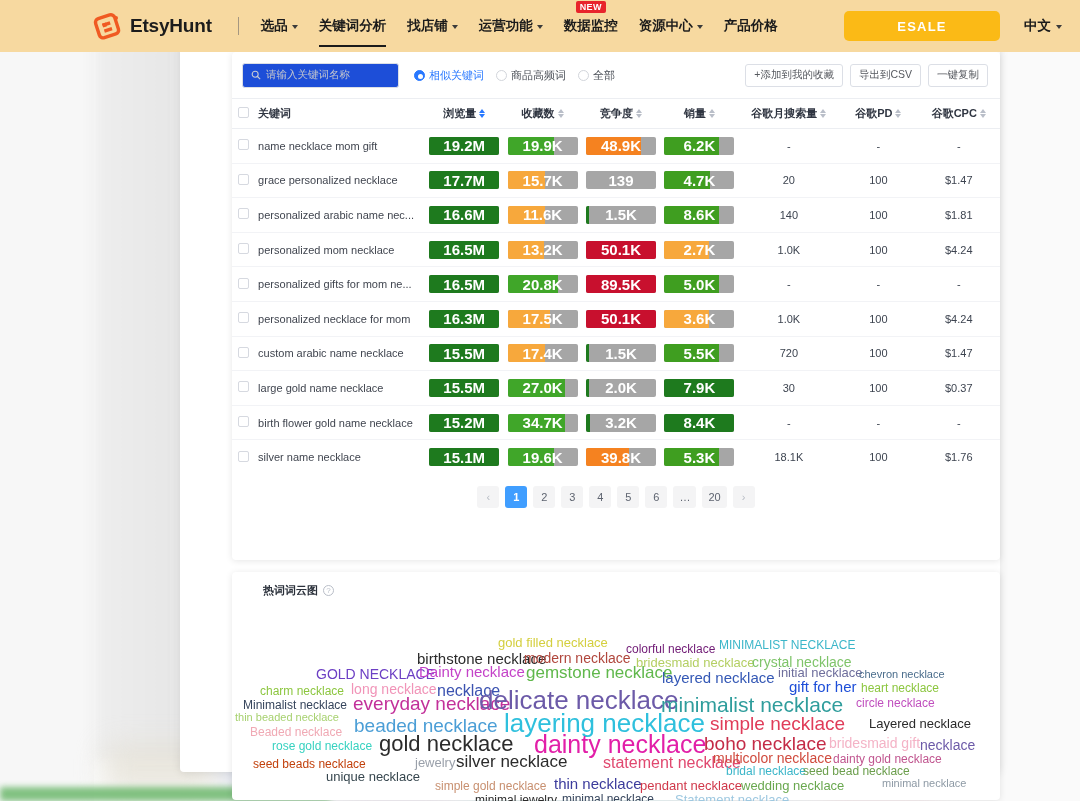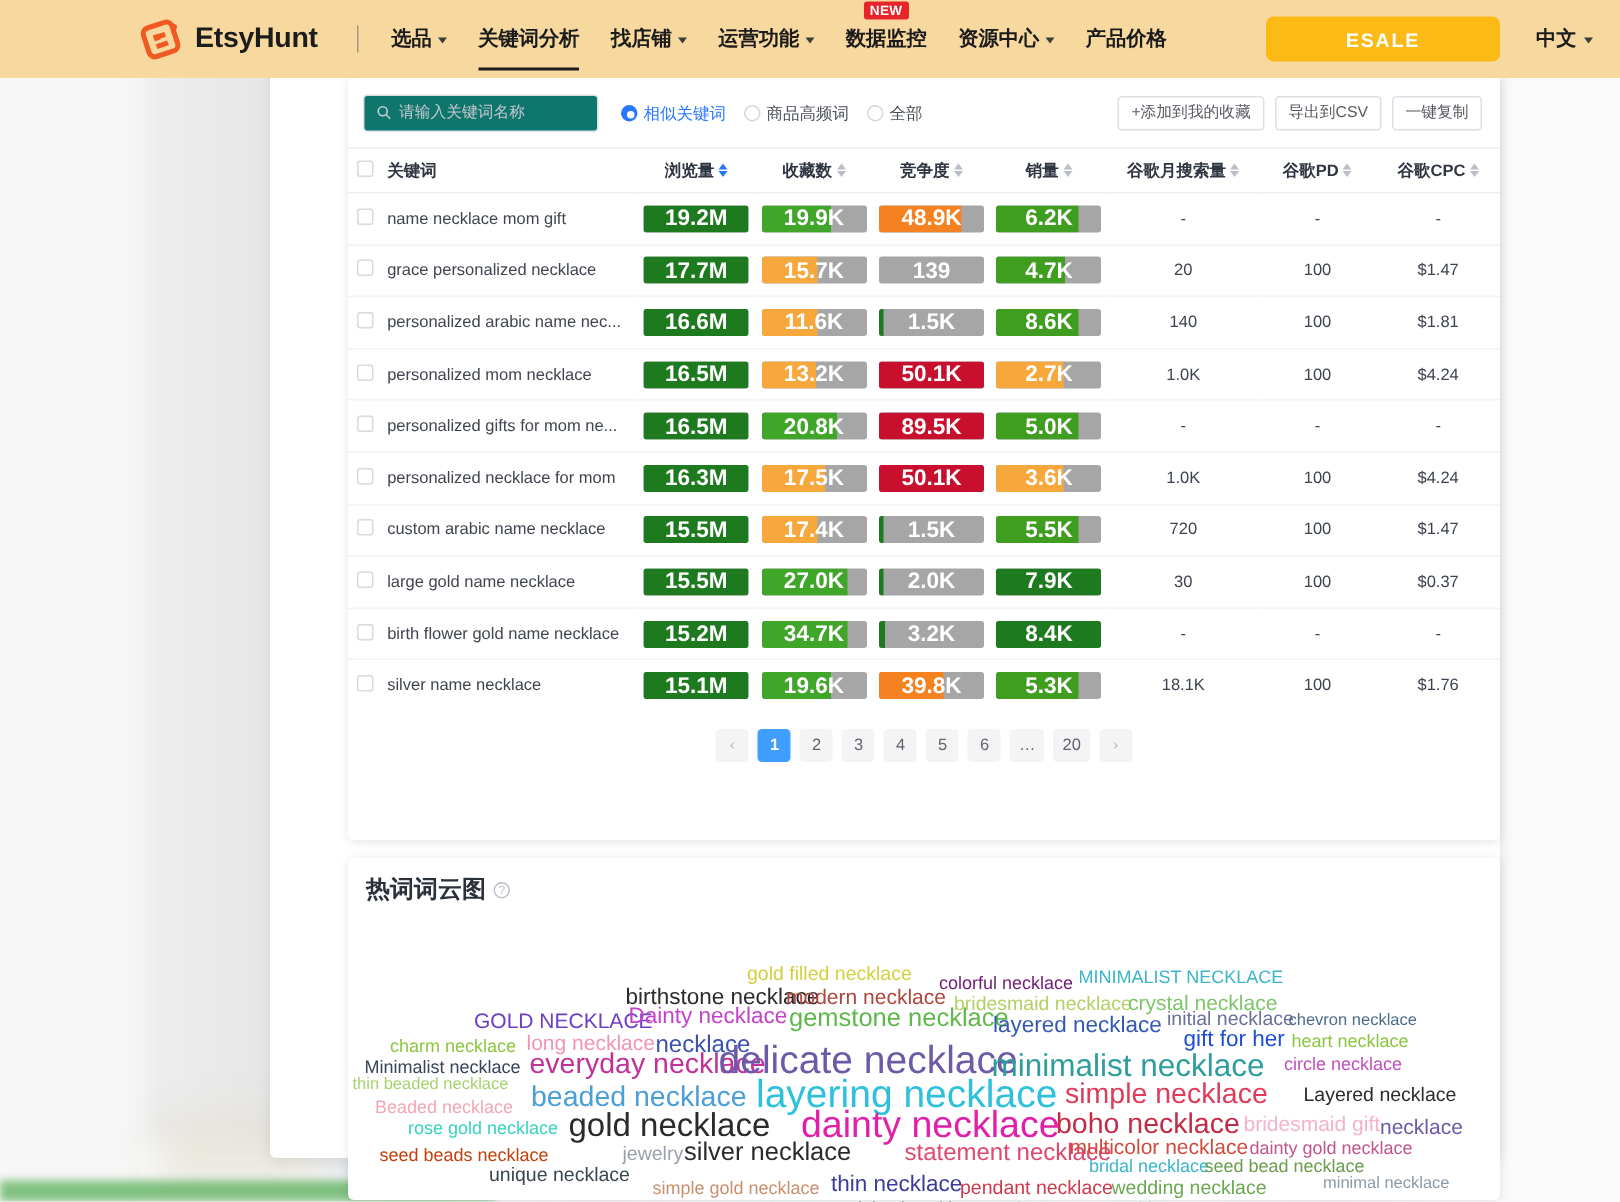--- a/index.html
+++ b/index.html
@@ -63,21 +63,21 @@
   }
 
   
   .card-table {
     position:absolute; left:52px; top:8px; width:768px; height:508px;
     background:#fff; border-radius:4px; box-shadow:0 1px 7px rgba(0,0,0,.10);
   }
   .toolbar { display:flex; align-items:center; height:46px; padding:0 12px 0 10px; }
   .search-box {
     width:157px; height:25px; border:1px solid #dcdfe6; border-radius:3px;
-    display:flex; align-items:center; gap:5px; padding:0 8px; background:#0f766e;
+    display:flex; align-items:center; gap:5px; padding:0 8px; background:#1d4ed8;
   }
   .search-box .ph { font-size:10.5px; color:#c3c6cd; }
   .radios { display:flex; align-items:center; gap:5px; margin-left:15px; }
   .radio-wrap { display:flex; align-items:center; gap:4px; cursor:pointer; margin-right:7px; }
   .rdot { width:11px; height:11px; border-radius:50%; border:1px solid #d2d5db; background:#fff; position:relative; }
   .rdot.on { border-color:#2878ff; background:#2878ff; }
   .rdot.on::after { content:""; position:absolute; left:3px; top:3px; width:5px; height:5px;
                     border-radius:50%; background:#fff; }
   .rlabel { font-size:11px; color:#4a4f57; }
   .rlabel.sel { color:#2878ff; }
@@ -119,21 +119,21 @@
         font-size:11px; color:#5e6470; display:flex; align-items:center; justify-content:center; cursor:pointer; }
   .pg.cur { background:#409eff; color:#fff; font-weight:bold; }
   .pg.nav { color:#b7bcc5; }
 
   
   .card-cloud {
     position:absolute; left:52px; top:528px; width:768px; height:228px;
     background:#fff; border-radius:4px; box-shadow:0 1px 7px rgba(0,0,0,.10);
   }
   .cloud-head { display:flex; align-items:center; gap:5px; padding:11px 0 0 12px; }
-  .cloud-title { font-size:16px; font-weight:bold; color:#2b313b; }
+  .cloud-title { font-size:11px; font-weight:bold; color:#2b313b;margin-left:19px; }
   .qmark { width:11px; height:11px; border-radius:50%; border:1px solid #b9bec8; color:#b9bec8;
            font-size:8px; display:flex; align-items:center; justify-content:center; }
   .cloud { position:relative; width:768px; height:196px; }
   .cloud w { position:absolute; white-space:nowrap; line-height:1;
              font-family:"Liberation Sans","DejaVu Sans",sans-serif; }
 </style>
 </head>
 <body>
 
 <div id="root">

